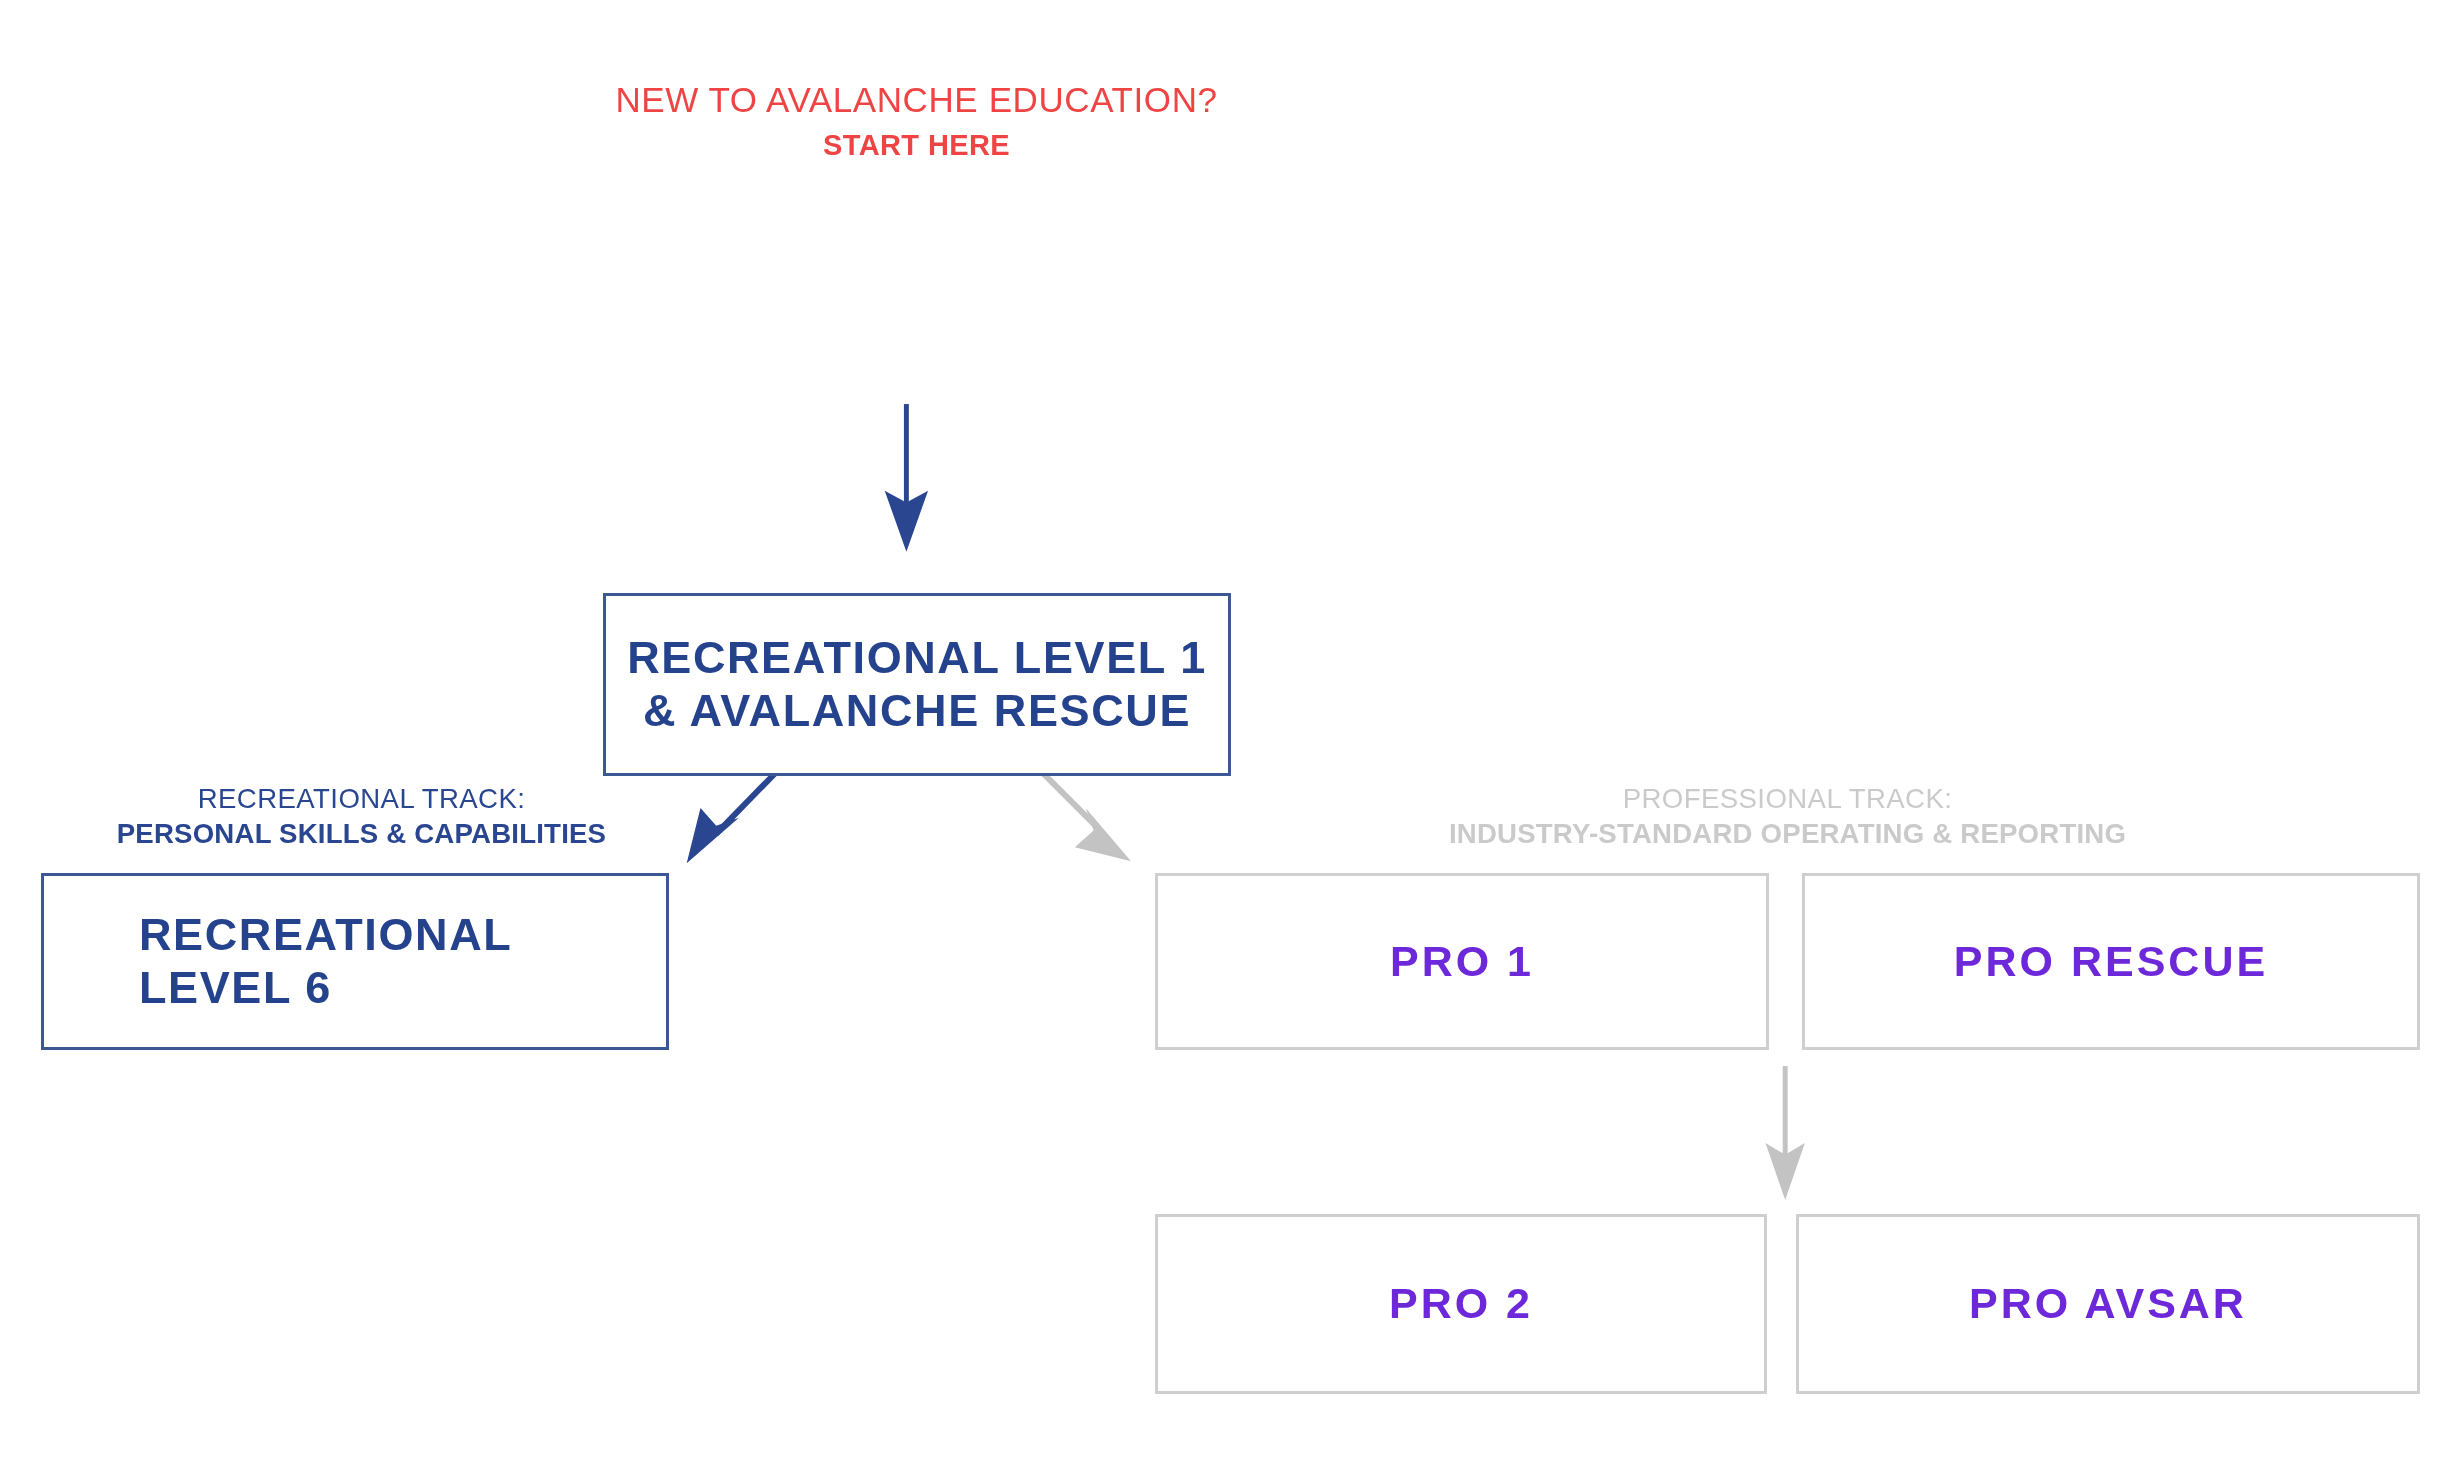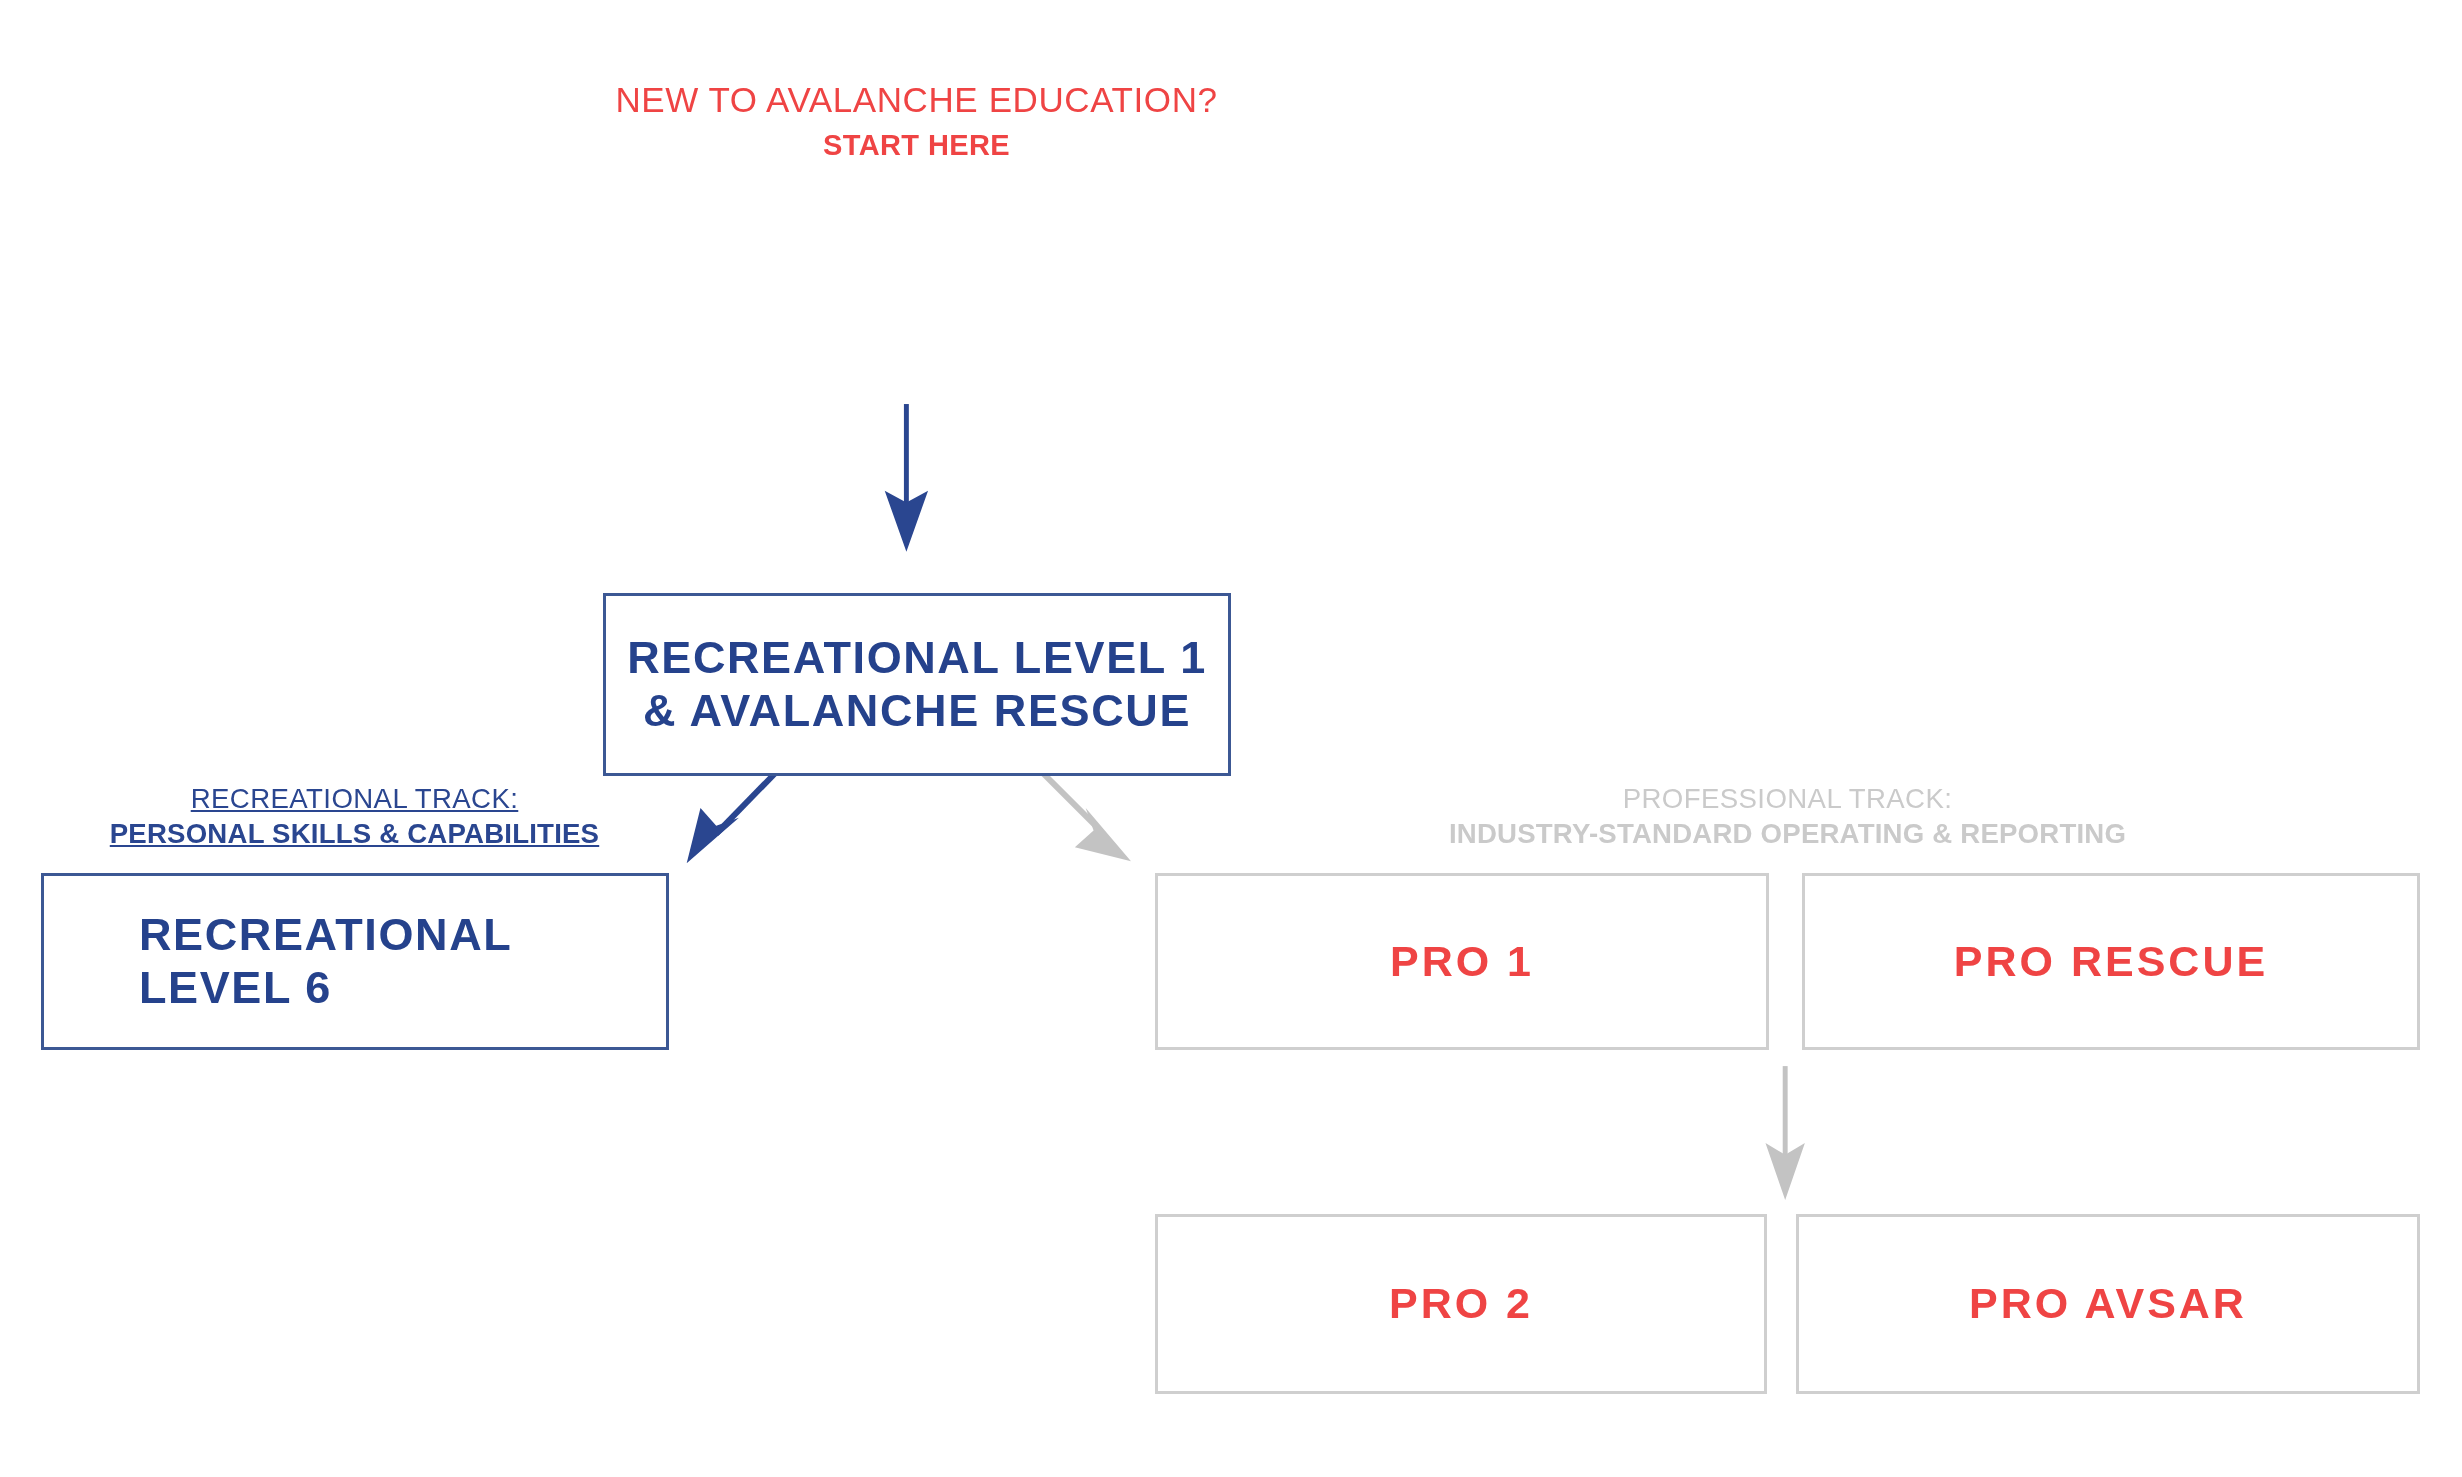--- a/index.html
+++ b/index.html
@@ -75,21 +75,21 @@
   .node-label {
     width: 100%;
     font-weight: 700;
     line-height: 1.16;
     white-space: pre-line;
   }
   .node-box.blue .node-label {
     color: #25428c;
   }
   .node-box.gray .node-label {
-    color: #ef4444;
+    color: #6d28d9;
   }
   .node-label.centered { text-align: center; }
   .node-label.leftish  { text-align: left; padding-left: 95px; }
 
   
   .cond {
     font-family: "Liberation Sans Narrow", "Liberation Sans", sans-serif;
     transform: scaleX(0.82);
     transform-origin: center center;
   }
@@ -146,23 +146,22 @@
   }
   .track-caption .caption-bottom {
     display: block;
     font-size: 27.6px;
     font-weight: 700;
     letter-spacing: 0.2px;
     line-height: 36px;
     white-space: nowrap;
   }
   #caption-recreational {
-    left: 59px; top: 781px; width: 591px;
+    left: 66px; top: 781px; width: 591px;
     color: #2a4690;
-    text-decoration: underline;
   }
   #caption-professional {
     left: 1428px; top: 781px; width: 719px;
     color: #cacaca;
   }
 </style>
 </head>
 <body>
 
 <div id="diagram-canvas">

